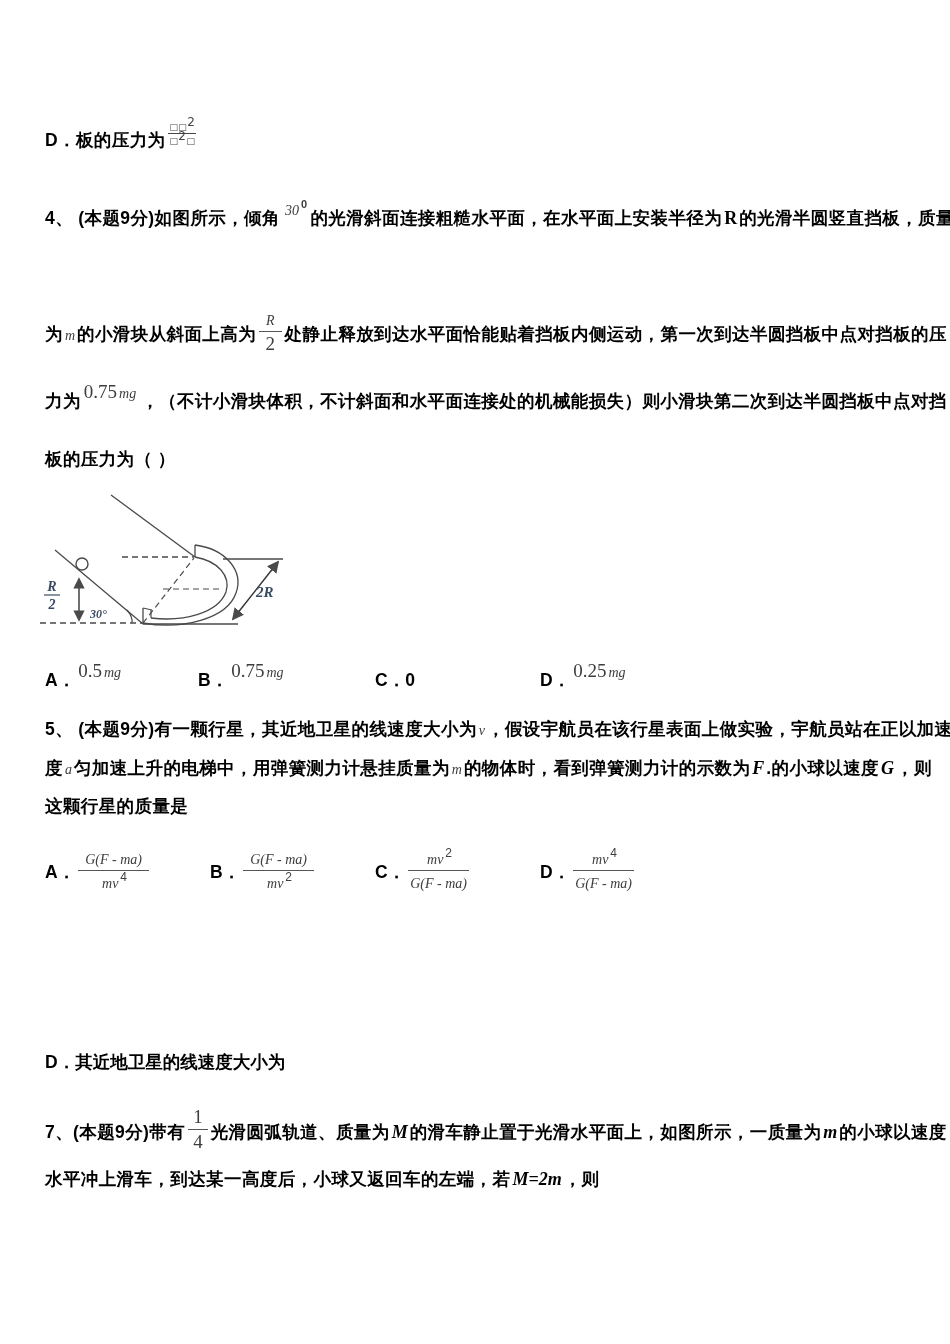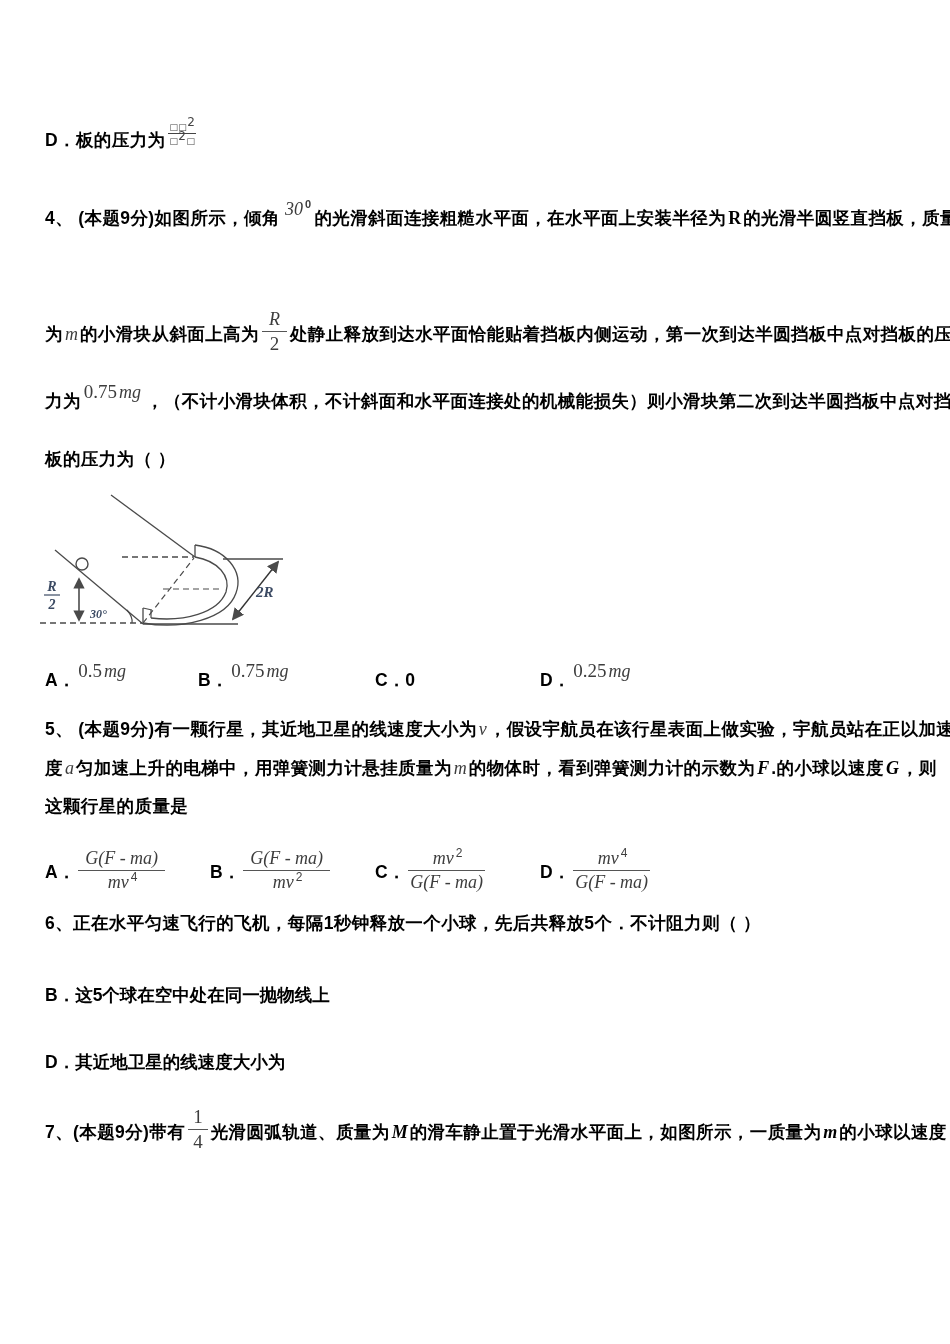--- a/index.html
+++ b/index.html
@@ -3,21 +3,21 @@
 <meta charset="utf-8">
 <style>
   html,body{margin:0;padding:0;background:#e8e8e8;}
   .page{position:relative;width:950px;height:1344px;background:#ffffff;overflow:hidden;
         font-family:"Liberation Sans",sans-serif;}
   .line{position:absolute;white-space:nowrap;font-weight:700;font-size:17.5px;color:#000;
         letter-spacing:0.4px;line-height:22px;}
   
   .seg-t{}
   .seg-m{font-family:"Liberation Serif",serif;font-style:italic;font-weight:400;color:#3d3d3d;
-         font-size:18px;letter-spacing:0;padding:0 2px;}
+         font-size:14px;letter-spacing:0;padding:0 2px;}
   .seg-mr{font-family:"Liberation Serif",serif;font-style:normal;font-weight:400;color:#3d3d3d;
           font-size:19px;letter-spacing:0;}
   .seg-mv{font-family:"Liberation Serif",serif;font-style:italic;font-weight:700;color:#000;
           font-size:18px;letter-spacing:0;padding:0 2px;}
   .seg-mb{font-family:"Liberation Serif",serif;font-style:normal;font-weight:700;color:#000;
           font-size:18px;letter-spacing:0;padding:0 2px;}
   .seg-sup{font-size:11px;vertical-align:super;line-height:0;}
   .raise{display:inline-block;position:relative;top:-9px;padding:0 3px;color:#3d3d3d;}
   .frac{display:inline-block;text-align:center;vertical-align:-10px;line-height:1.05;
         padding:0 3px;color:#3d3d3d;font-weight:400;}
@@ -90,19 +90,18 @@
 
   <div class="line" style="top:718px;left:45px"><span class="seg-t">5、 (本题9分)有一颗行星，其近地卫星的线速度大小为</span><span class="seg-m">v</span><span class="seg-t">，假设宇航员在该行星表面上做实验，宇航员站在正以加速</span></div>
   <div class="line" style="top:757px;left:45px"><span class="seg-t">度</span><span class="seg-m">a</span><span class="seg-t">匀加速上升的电梯中，用弹簧测力计悬挂质量为</span><span class="seg-m">m</span><span class="seg-t">的物体时，看到弹簧测力计的示数为</span><span class="seg-mv">F</span><span class="seg-t">.的小球以速度</span><span class="seg-mv">G</span><span class="seg-t">，则</span></div>
   <div class="line" style="top:795px;left:45px"><span class="seg-t">这颗行星的质量是</span></div>
 
   <div class="opt" style="top:849px;left:45px"><span class="seg-t">A．</span><span class="frac "><span class="num"><span class="seg-m">G(F - ma)</span></span><span class="den"><span class="seg-m">mv</span><sup class="seg-sup">4</sup></span></span></div>
   <div class="opt" style="top:849px;left:210px"><span class="seg-t">B．</span><span class="frac "><span class="num"><span class="seg-m">G(F - ma)</span></span><span class="den"><span class="seg-m">mv</span><sup class="seg-sup">2</sup></span></span></div>
   <div class="opt" style="top:849px;left:375px"><span class="seg-t">C．</span><span class="frac "><span class="num"><span class="seg-m">mv</span><sup class="seg-sup">2</sup></span><span class="den"><span class="seg-m">G(F - ma)</span></span></span></div>
   <div class="opt" style="top:849px;left:540px"><span class="seg-t">D．</span><span class="frac "><span class="num"><span class="seg-m">mv</span><sup class="seg-sup">4</sup></span><span class="den"><span class="seg-m">G(F - ma)</span></span></span></div>
 
-  <div class="line" style="top:912px;left:45px"><span class="seg-t">6、正在水平匀速飞行的飞机，每隔1秒钟释放一个小球，先后共释放5个．不计阻力则（ ）</span></div>
-  <div class="opt" style="top:983px;left:45px"><span class="seg-t">B．这5个球在空中处在同一抛物线上</span></div>
   <div class="opt" style="top:1050px;left:45px"><span class="seg-t">D．其近地卫星的线速度大小为</span></div>
 
   <div class="line" style="top:1107px;left:45px"><span class="seg-t">7、(本题9分)带有</span><span class="frac "><span class="num"><span class="seg-mr">1</span></span><span class="den"><span class="seg-mr">4</span></span></span><span class="seg-t">光滑圆弧轨道、质量为</span><span class="seg-mv">M</span><span class="seg-t">的滑车静止置于光滑水平面上，如图所示，一质量为</span><span class="seg-mv">m</span><span class="seg-t">的小球以速度</span><span class="raise"><span class="seg-m">v</span></span></div>
+  <div class="line" style="top:1168px;left:45px"><span class="seg-t">水平冲上滑车，到达某一高度后，小球又返回车的左端，若</span><span class="seg-mv">M=2m</span><span class="seg-t">，则</span></div>
 
 </div>
 
 </body></html>

